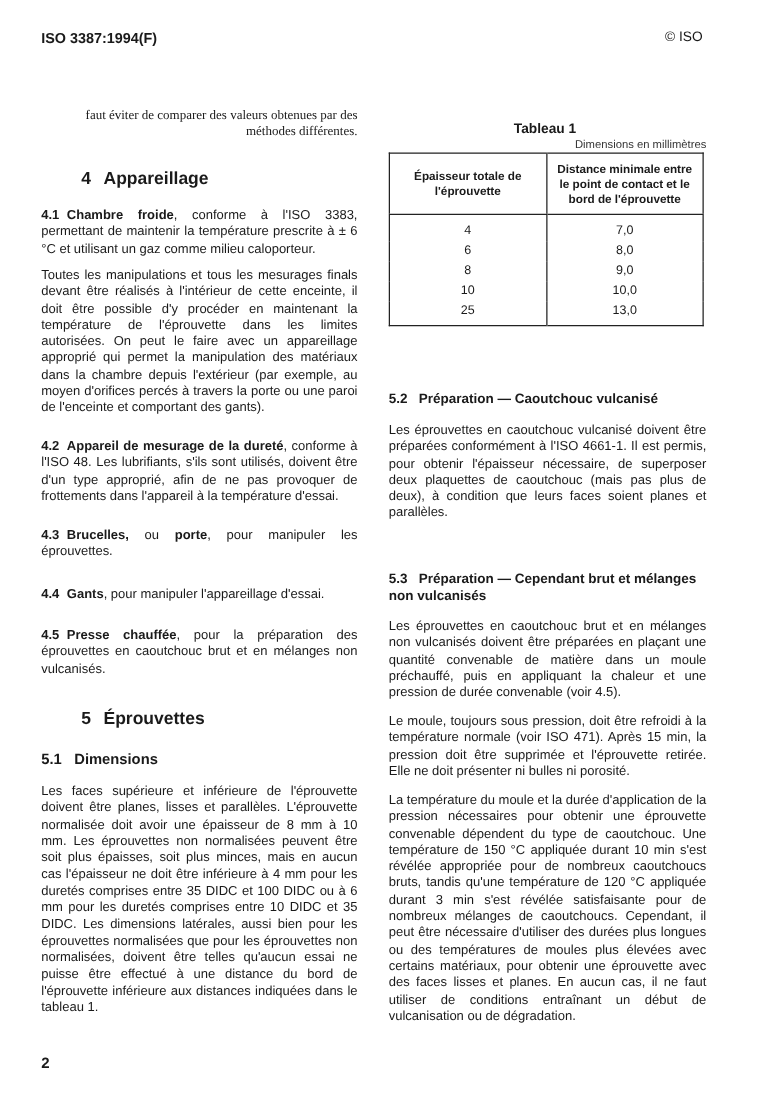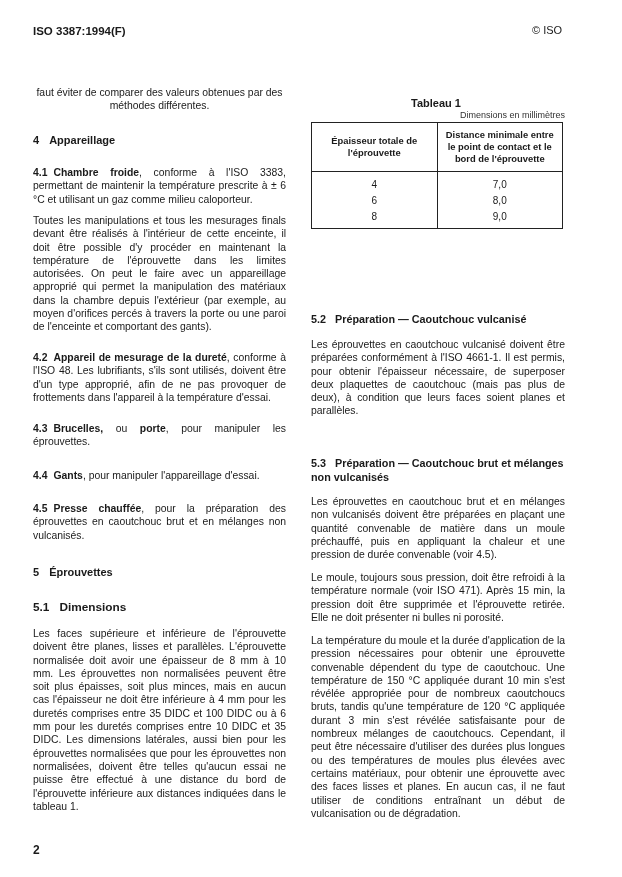--- a/index.html
+++ b/index.html
@@ -3,21 +3,21 @@
 <meta charset="utf-8">
 <style>
   html, body { margin:0; padding:0; }
   body { width:622px; height:877px; background:#ffffff; position:relative; overflow:hidden;
          font-family:"Liberation Sans", sans-serif; color:#1a1a1a; }
   .abs { position:absolute; }
   .hdr-left { left:33px; top:25px; font-weight:bold; font-size:11.5px; }
   .hdr-right { left:532px; top:24px; font-size:11px; }
   .col { position:absolute; font-size:10.4px; line-height:13.3px; text-align:justify; }
   .col p { margin:0; }
-  .h1 { font-weight:bold; font-size:11px; }
+  .h1 { font-weight:bold; font-size:14px;margin-left:32px; }
   .h2 { font-weight:bold; font-size:11.8px; }
   .h3 { font-weight:bold; font-size:10.8px; line-height:13.5px; }
   .num { display:inline-block; margin-right:6px; }
   b { font-weight:bold; }
   .tbl-title { left:411px; top:97px; font-weight:bold; font-size:11px; }
   .tbl-unit { left:460px; top:110px; font-size:9px; color:#333; }
   table.t1 { position:absolute; left:311px; top:122px; width:252px; border-collapse:collapse;
              border:1.5px solid #222; font-size:10px; }
   table.t1 th { font-weight:bold; font-size:9.4px; line-height:12px; padding:6px 4px; height:32px;
                 border-bottom:1.5px solid #222; text-align:center; vertical-align:middle; }
@@ -27,21 +27,21 @@
   table.t1 tbody tr:last-child td { padding-bottom:3px; }
   .pageno { left:33px; top:843px; font-weight:bold; font-size:12px; }
 </style>
 </head>
 <body>
 
 <div class="abs hdr-left">ISO 3387:1994(F)</div>
 <div class="abs hdr-right">© ISO</div>
 
 <div class="col" style="left:33px; top:86px; width:253px;">
-  <p style="text-align:center;">faut éviter de comparer des valeurs obtenues par des méthodes différentes.</p>
+  <p style="text-align:right;font-family:Liberation Serif, serif;">faut éviter de comparer des valeurs obtenues par des méthodes différentes.</p>
 </div>
 
 <div class="abs h1" style="left:33px; top:134px;">
   <span class="num" style="margin-right:10px;">4</span><span>Appareillage</span>
 </div>
 
 <div class="col" style="left:33px; top:166px; width:253px;">
   <p><b class="num">4.1</b><b>Chambre froide</b><span>, conforme à l'ISO 3383, permettant de maintenir la température prescrite à ± 6 °C et utilisant un gaz comme milieu caloporteur.</span></p>
 </div>
 
@@ -92,33 +92,41 @@
         <td>7,0</td>
       </tr>
     <tr>
         <td>6</td>
         <td>8,0</td>
       </tr>
     <tr>
         <td>8</td>
         <td>9,0</td>
       </tr>
+    <tr>
+        <td>10</td>
+        <td>10,0</td>
+      </tr>
+    <tr>
+        <td>25</td>
+        <td>13,0</td>
+      </tr>
   </tbody>
 </table>
 
 <div class="abs h3" style="left:311px; top:313px;">
   <span class="num" style="margin-right:9px;">5.2</span><span>Préparation — Caoutchouc vulcanisé</span>
 </div>
 
 <div class="col" style="left:311px; top:338px; width:254px;">
   <p>Les éprouvettes en caoutchouc vulcanisé doivent être préparées conformément à l'ISO 4661-1. Il est permis, pour obtenir l'épaisseur nécessaire, de superposer deux plaquettes de caoutchouc (mais pas plus de deux), à condition que leurs faces soient planes et parallèles.</p>
 </div>
 
 <div class="abs h3" style="left:311px; top:457px; width:254px;">
-  <span class="num" style="margin-right:9px;">5.3</span><span>Préparation — Caoutchouc brut et mélanges non vulcanisés</span>
+  <span class="num" style="margin-right:9px;">5.3</span><span>Préparation — Cependant brut et mélanges non vulcanisés</span>
 </div>
 
 <div class="col" style="left:311px; top:495px; width:254px;">
   <p>Les éprouvettes en caoutchouc brut et en mélanges non vulcanisés doivent être préparées en plaçant une quantité convenable de matière dans un moule préchauffé, puis en appliquant la chaleur et une pression de durée convenable (voir 4.5).</p>
 </div>
 
 <div class="col" style="left:311px; top:571px; width:254px;">
   <p>Le moule, toujours sous pression, doit être refroidi à la température normale (voir ISO 471). Après 15 min, la pression doit être supprimée et l'éprouvette retirée. Elle ne doit présenter ni bulles ni porosité.</p>
 </div>
 

